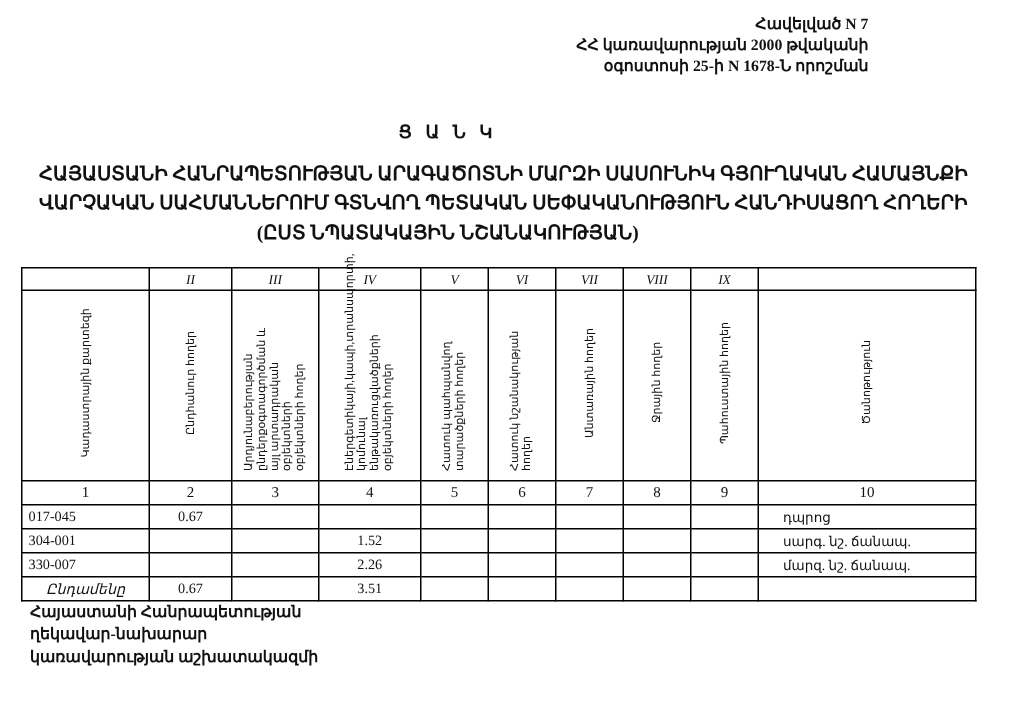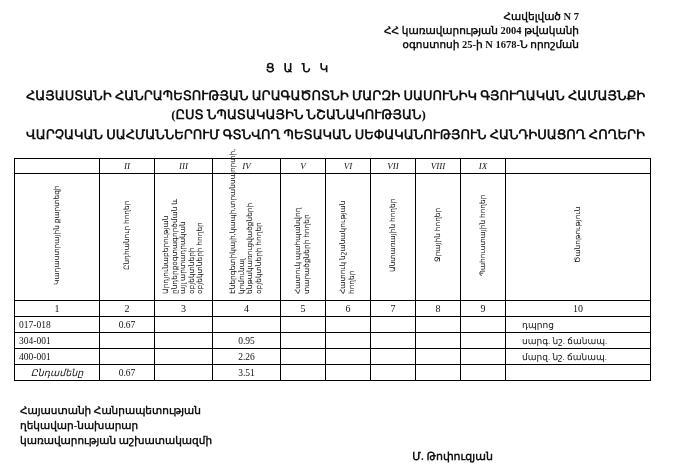--- a/index.html
+++ b/index.html
@@ -31,21 +31,21 @@
     margin-right: 4px;
   }
   .header-block div {
     white-space: nowrap;
   }
   .doc-kind {
     text-align: center;
     font-size: 12px;
     font-weight: bold;
     letter-spacing: 3px;
-    margin-top: 8px;
+    margin-top: 28px;
   }
   .title {
     text-align: center;
     font-size: 13px;
     font-weight: bold;
     line-height: 1.5;
     margin-top: 10px;
     padding: 0 12px;
   }
   .title .line {
@@ -120,21 +120,20 @@
     font-size: 9.5px;
     text-align: center;
   }
   tr.total td.c1 {
     text-align: center;
     font-size: 9.5px;
     font-style: italic;
   }
 
   .footer {
-    margin-top: 22px;
     font-size: 10.5px;
     font-weight: bold;
     line-height: 1.45;
     padding-left: 6px;
     position: relative;
   }
   .footer .sign {
     position: absolute;
     right: 90px;
     bottom: -16px;
@@ -143,30 +142,30 @@
     white-space: nowrap;
   }
 </style>
 </head>
 <body>
 
 <div class="page">
 
   <div class="header-block">
     <div>Հավելված N 7</div>
-    <div>ՀՀ կառավարության 2004 թվականի</div>
+    <div>ՀՀ կառավարության 2000 թվականի</div>
     <div>օգոստոսի 25-ի N 1678-Ն որոշման</div>
   </div>
 
   <div class="doc-kind">Ց Ա Ն Կ</div>
 
   <div class="title">
     <div class="line">ՀԱՅԱՍՏԱՆԻ ՀԱՆՐԱՊԵՏՈՒԹՅԱՆ ԱՐԱԳԱԾՈՏՆԻ ՄԱՐԶԻ ՍԱՍՈՒՆԻԿ ԳՅՈՒՂԱԿԱՆ ՀԱՄԱՅՆՔԻ</div>
+    <div class="line">ՎԱՐՉԱԿԱՆ ՍԱՀՄԱՆՆԵՐՈՒՄ  ԳՏՆՎՈՂ   ՊԵՏԱԿԱՆ ՍԵՓԱԿԱՆՈՒԹՅՈՒՆ  ՀԱՆԴԻՍԱՑՈՂ ՀՈՂԵՐԻ</div>
     <div class="line">(ԸՍՏ ՆՊԱՏԱԿԱՅԻՆ ՆՇԱՆԱԿՈՒԹՅԱՆ)</div>
-    <div class="line">ՎԱՐՉԱԿԱՆ ՍԱՀՄԱՆՆԵՐՈՒՄ  ԳՏՆՎՈՂ   ՊԵՏԱԿԱՆ ՍԵՓԱԿԱՆՈՒԹՅՈՒՆ  ՀԱՆԴԻՍԱՑՈՂ ՀՈՂԵՐԻ</div>
   </div>
 
   <table class="grid">
     <colgroup>
       <col style="width:85px">
       <col style="width:55px">
       <col style="width:58px">
       <col style="width:68px">
       <col style="width:45px">
       <col style="width:45px">
@@ -215,47 +214,47 @@
         <td>4</td>
         <td>5</td>
         <td>6</td>
         <td>7</td>
         <td>8</td>
         <td>9</td>
         <td>10</td>
       </tr>
 
       <tr class="data">
-        <td class="c1">017-018</td>
+        <td class="c1">017-045</td>
         <td>0.67</td>
         <td></td>
         <td></td>
         <td></td>
         <td></td>
         <td></td>
         <td></td>
         <td></td>
         <td class="c10">դպրոց</td>
       </tr>
 
       <tr class="data">
         <td class="c1">304-001</td>
         <td></td>
         <td></td>
-        <td>0.95</td>
+        <td>1.52</td>
         <td></td>
         <td></td>
         <td></td>
         <td></td>
         <td></td>
         <td class="c10">սարգ. նշ. ճանապ.</td>
       </tr>
 
       <tr class="data">
-        <td class="c1">400-001</td>
+        <td class="c1">330-007</td>
         <td></td>
         <td></td>
         <td>2.26</td>
         <td></td>
         <td></td>
         <td></td>
         <td></td>
         <td></td>
         <td class="c10">մարզ. նշ. ճանապ.</td>
       </tr>
@@ -272,16 +271,15 @@
         <td></td>
         <td class="c10"></td>
       </tr>
     </tbody>
   </table>
 
   <div class="footer">
     <div>Հայաստանի Հանրապետության</div>
     <div>ղեկավար-նախարար</div>
     <div>կառավարության աշխատակազմի</div>
-    <div class="sign">Մ. Թոփուզյան</div>
   </div>
 
 </div>
 
 </body></html>

